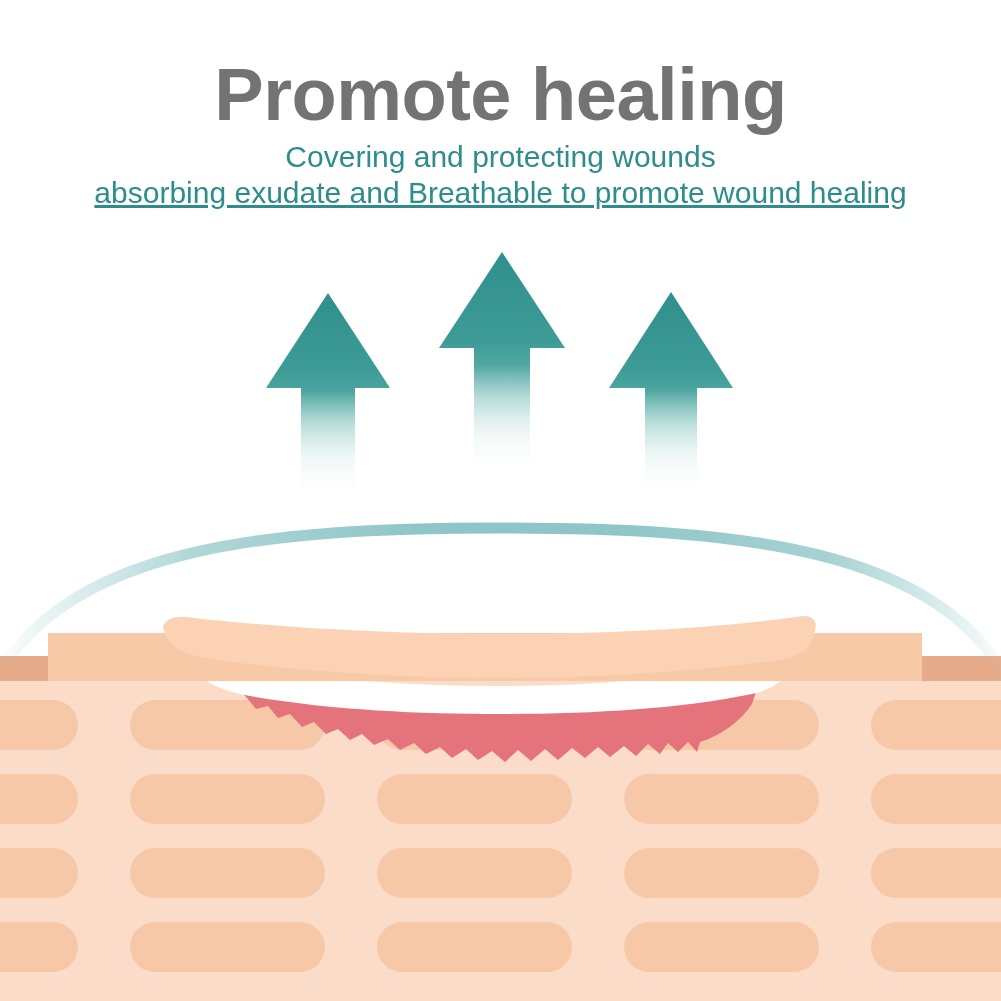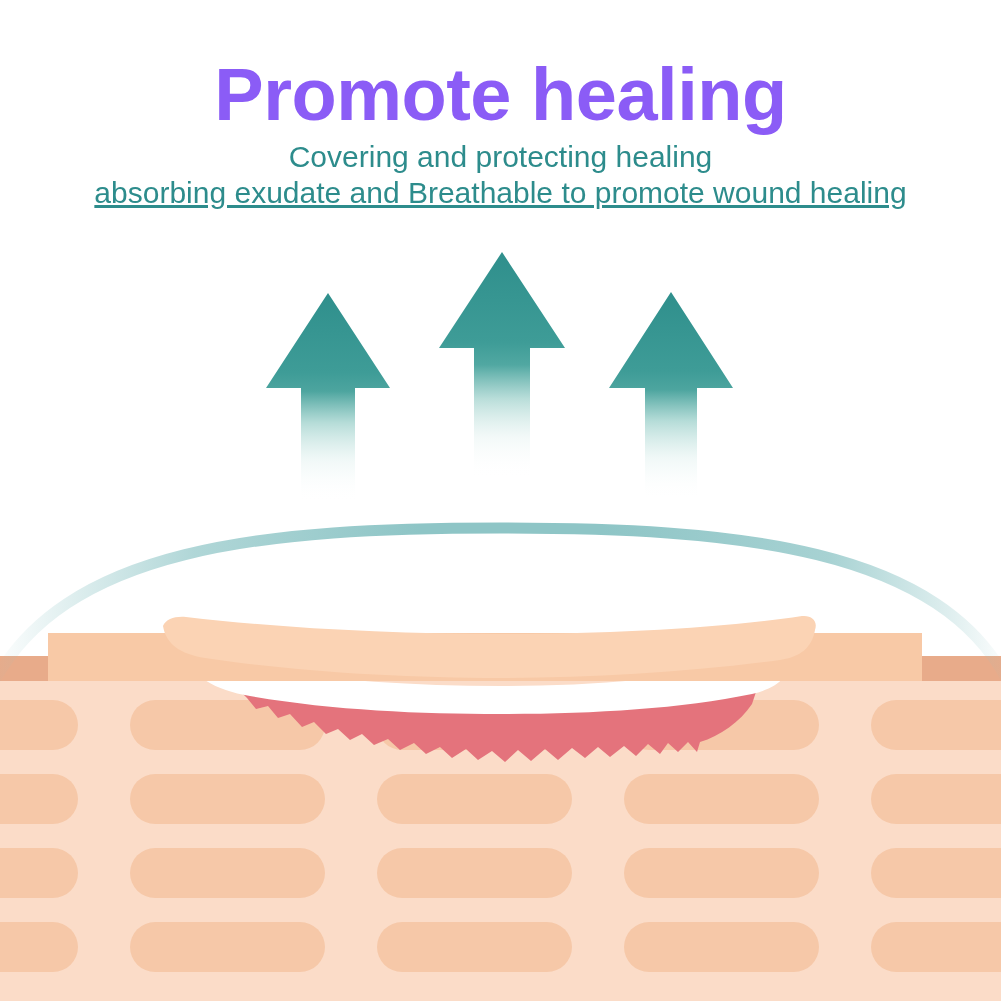--- a/index.html
+++ b/index.html
@@ -32,21 +32,21 @@
     margin: 0;
     padding: 0;
     position: absolute;
     left: 0;
     top: 54px;
     width: 1001px;
     font-size: 74px;
     line-height: 82px;
     font-weight: bold;
     letter-spacing: -0.5px;
-    color: #8b5cf6;
+    color: #737373;
     font-family: "Liberation Sans", sans-serif;
     white-space: nowrap;
   }
   .subline {
     position: absolute;
     left: 0;
     width: 1001px;
     font-size: 30px;
     line-height: 36px;
     font-weight: normal;
@@ -205,17 +205,17 @@
 
     <path fill="url(#arrowFadeL)" d="M328,293 L390,388 L355,388 L355,502 L301,502 L301,388 L266,388 Z"></path>
 
     <path fill="url(#arrowFadeC)" d="M502,252 L565,348 L530,348 L530,478 L474,478 L474,348 L439,348 Z"></path>
 
     <path fill="url(#arrowFadeR)" d="M671,292 L733,388 L697,388 L697,500 L645,500 L645,388 L609,388 Z"></path>
   </svg>
 
   <div id="text-block">
     <h1 id="headline">Promote healing</h1>
-    <div class="subline" id="subline-1">Covering and protecting healing</div>
+    <div class="subline" id="subline-1">Covering and protecting wounds</div>
     <div class="subline" id="subline-2">absorbing exudate and Breathable to promote wound healing</div>
   </div>
 
 </div>
 
 </body></html>

